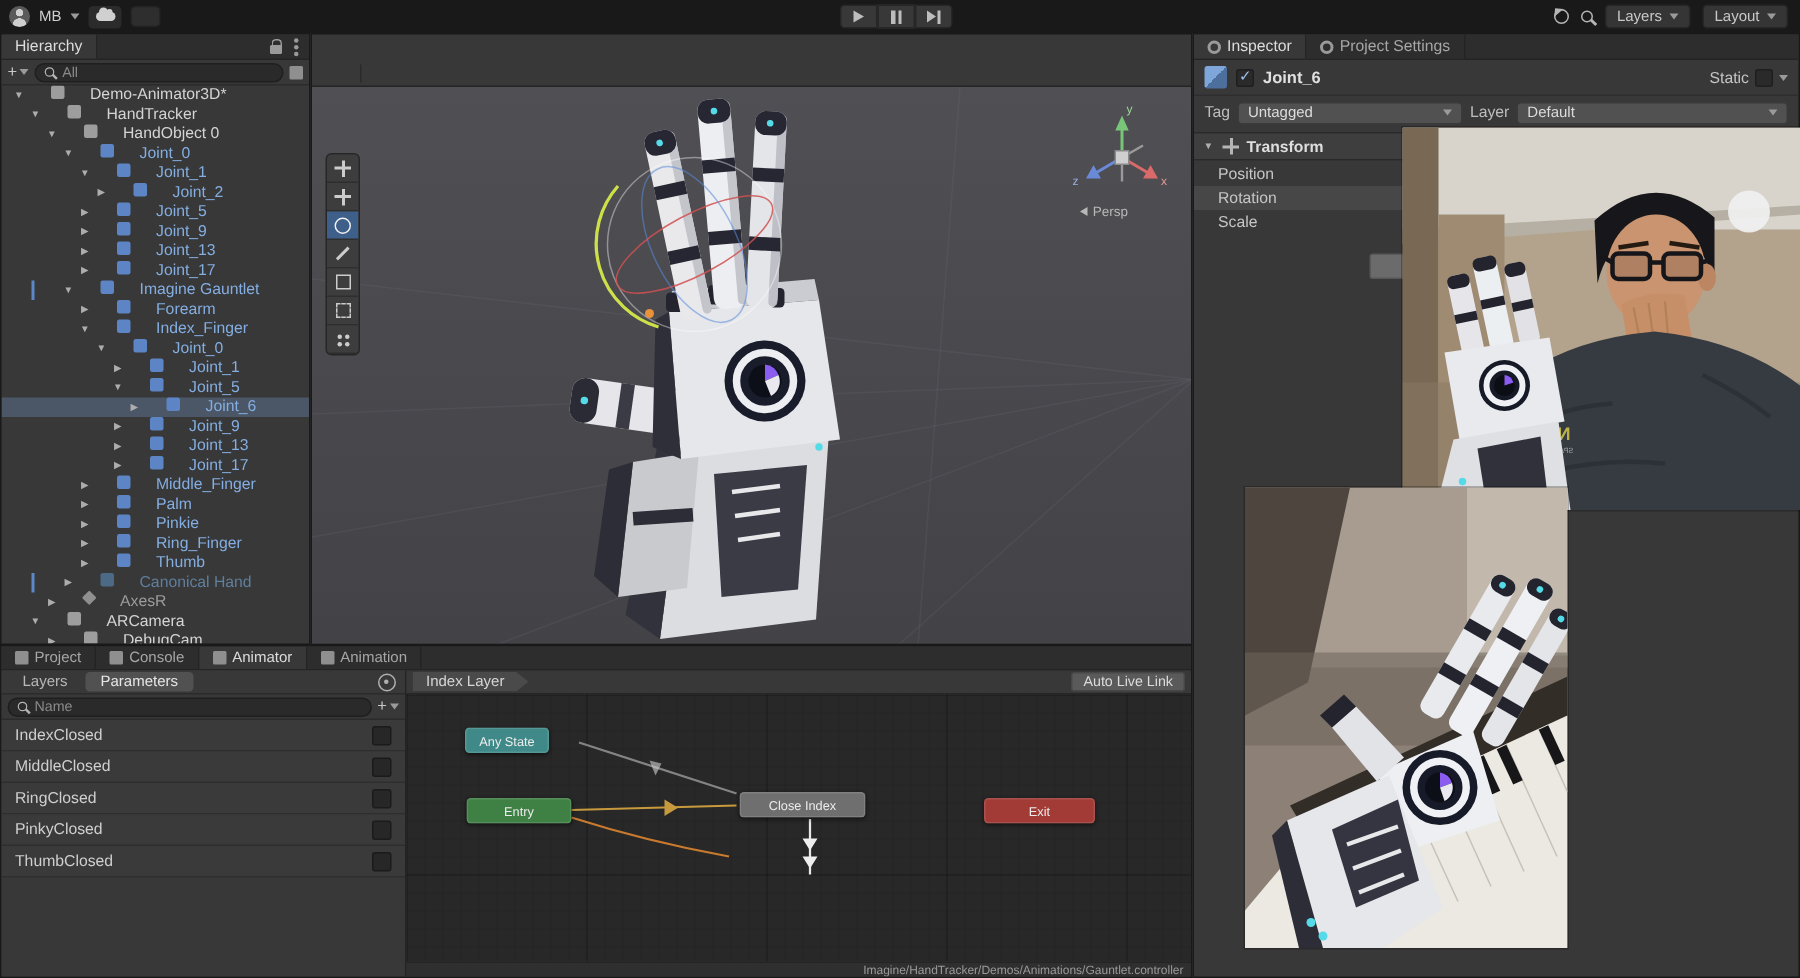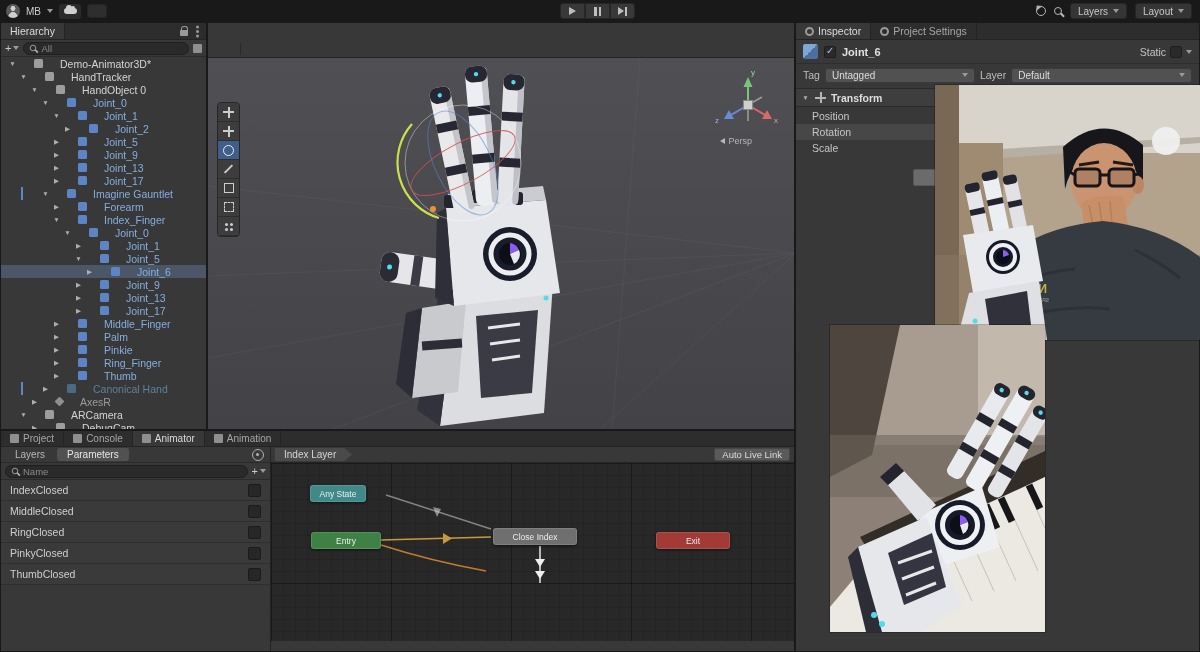--- a/index.html
+++ b/index.html
@@ -45,21 +45,21 @@
   .mini-ic{width:9px;height:9px;background:#8f8f8f;border-radius:1px;display:inline-block;}
   .mini-grid{background:linear-gradient(#8f8f8f,#8f8f8f),linear-gradient(#8f8f8f,#8f8f8f),#5a5a5a;background-size:9px 1px,1px 9px;background-position:0 4px,4px 0;background-repeat:no-repeat;border:1px solid #8f8f8f;}
   .gearc{width:9px;height:9px;border:2px solid #9a9a9a;border-radius:50%;display:inline-block;}
 
   
   .hierarchy{left:0;top:22px;width:207px;height:408px;overflow:hidden;}
   .h-toolbar{position:absolute;left:0;top:17px;right:0;height:17px;background:#383838;border-bottom:1px solid #2b2b2b;display:flex;align-items:center;padding:0 4px;gap:4px;}
   .plusbtn{display:flex;align-items:center;gap:2px;color:#c8c8c8;font-size:11px;}
   .searchbox{flex:1;height:13px;background:#2a2a2a;border:1px solid #1f1f1f;border-radius:7px;display:flex;align-items:center;gap:4px;padding:0 5px;color:#8a8a8a;font-size:9.5px;}
   .tree{position:absolute;left:0;top:34px;right:0;bottom:0;overflow:hidden;}
-  .h-row{position:relative;height:13px;display:flex;align-items:center;gap:17px;padding-left:calc(7px + var(--lvl,0)*11px);}
+  .h-row{position:relative;height:13px;display:flex;align-items:flex-start;gap:17px;padding-left:calc(7px + var(--lvl,0)*11px);}
   .h-row.selected{background:#4b5766;}
   .h-row.edge::before{content:"";position:absolute;left:20px;top:0;width:2px;height:100%;background:#5d87c6;}
   .tw{width:9px;font-size:6.5px;color:#adadad;text-align:center;flex:none;line-height:13px;}
   .h-row[data-arrow="right"] .tw::before{content:"▶";}
   .h-row[data-arrow="down"] .tw::before{content:"▼";}
   .obj-icon{width:9px;height:9px;border-radius:1.5px;background:#9d9d9d;flex:none;}
   .h-row[data-color="blue"] .obj-icon{background:#5d84c4;}
   .h-row[data-color="muted"] .obj-icon{background:#4c6a86;}
   .h-row[data-color="dim"] .obj-icon{width:7px;height:7px;transform:rotate(45deg);background:#8f8f8f;border-radius:1px;}
   .h-label{font-size:10.5px;white-space:nowrap;}
@@ -686,20 +686,23 @@
               <span>Entry</span>
             </div>
             <div class="node" style="background: var(--bg); --bg: #6f6f6f; left: 222px; top: 65px; width: 84px;">
               <span>Close Index</span>
             </div>
             <div class="node" style="background: var(--bg); --bg: #a23a36; left: 385px; top: 69px; width: 74px;">
               <span>Exit</span>
             </div>
         </div>
       </div>
+      <div class="g-status">
+        <span>Imagine/HandTracker/Demos/Animations/Gauntlet.controller</span>
+      </div>
     </div>
   </div>
 
   <div class="webcam">
     <svg viewBox="0 0 265 255" width="265" height="255">
       <rect width="265" height="255" fill="#b3a28c"></rect>
       <rect width="265" height="68" fill="#d8d4cb"></rect>
       <polygon points="0,68 265,52 265,58 0,78" fill="#b6b0a4"></polygon>
       <rect x="0" y="0" width="24" height="255" fill="#796954"></rect>
       <rect x="24" y="58" width="44" height="197" fill="#9f8b72"></rect>

